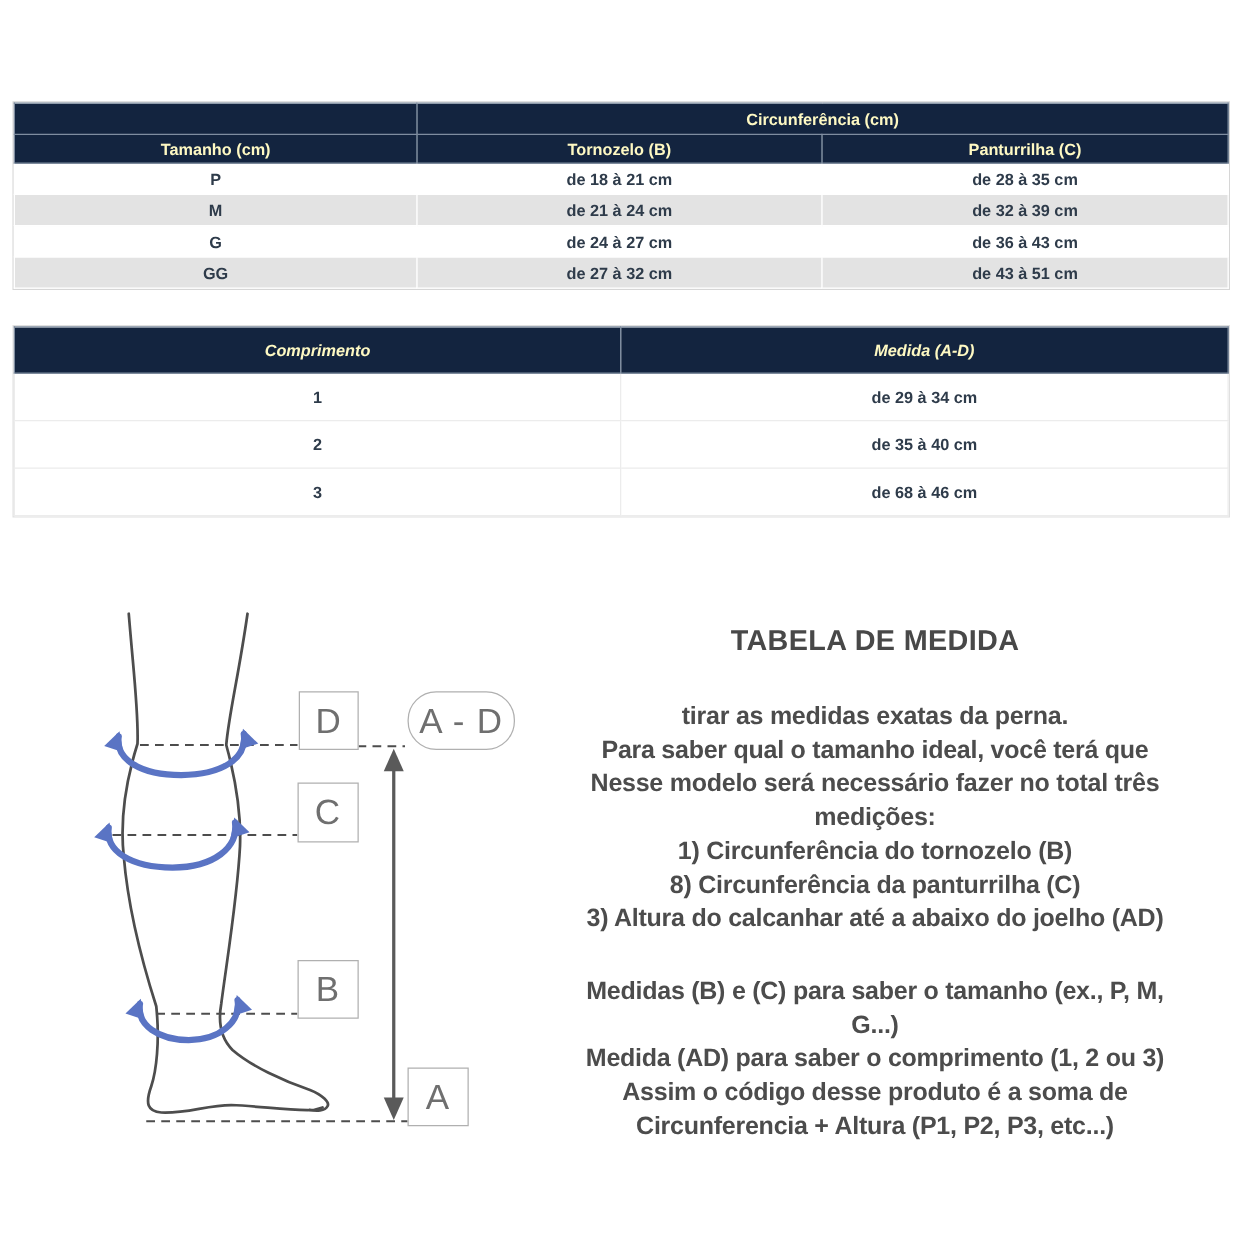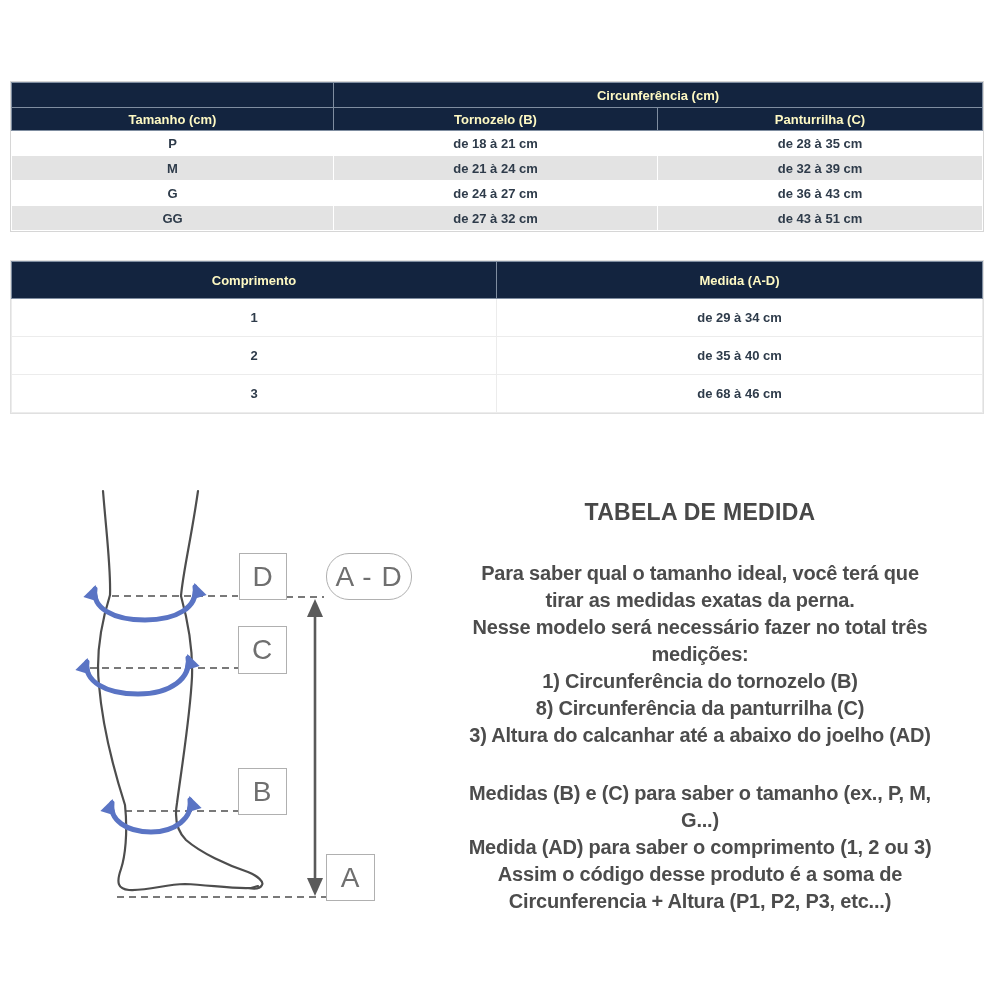--- a/index.html
+++ b/index.html
@@ -25,21 +25,21 @@
   }
   #size-table .hrow1 th { height:24px; }
   #size-table .hrow2 th { height:22px; }
   #size-table tbody td {
     height:24px; color:#2e3b4a;
     border:1px solid #ffffff;
   }
   #size-table tbody tr:nth-child(even) td { background:#e3e3e3; }
   #size-table tbody tr:nth-child(odd)  td { background:#ffffff; }
 
-  #length-table thead th { height:36px; }
+  #length-table thead th { height:36px;font-style:italic; }
   #length-table tbody td {
     height:37px; color:#2e3b4a; background:#ffffff;
     border:1px solid #ececec;
   }
 
   
   #leg-svg { position:absolute; left:55px; top:465px; }
   .measure-box {
     position:absolute; background:#ffffff;
     border:1px solid #b0b0b0; color:#6f6f6f;
@@ -195,22 +195,22 @@
 
 <div class="measure-box" id="box-d">D</div>
 <div class="measure-box" id="box-ad">A - D</div>
 <div class="measure-box" id="box-c">C</div>
 <div class="measure-box" id="box-b">B</div>
 <div class="measure-box" id="box-a">A</div>
 
 <div id="instructions">
   <div id="instr-title">TABELA DE MEDIDA</div>
   <div id="instr-lines">
+      <div class="text-line">tirar as medidas exatas da perna.</div>
       <div class="text-line">Para saber qual o tamanho ideal, você terá que</div>
-      <div class="text-line">tirar as medidas exatas da perna.</div>
       <div class="text-line">Nesse modelo será necessário fazer no total três</div>
       <div class="text-line">medições:</div>
       <div class="text-line">1) Circunferência do tornozelo (B)</div>
       <div class="text-line">8) Circunferência da panturrilha (C)</div>
       <div class="text-line">3) Altura do calcanhar até a abaixo do joelho (AD)</div>
       <div class="text-line spacer"></div>
       <div class="text-line">Medidas (B) e (C) para saber o tamanho (ex., P, M,</div>
       <div class="text-line">G...)</div>
       <div class="text-line">Medida (AD) para saber o comprimento (1, 2 ou 3)</div>
       <div class="text-line">Assim o código desse produto é a soma de</div>

